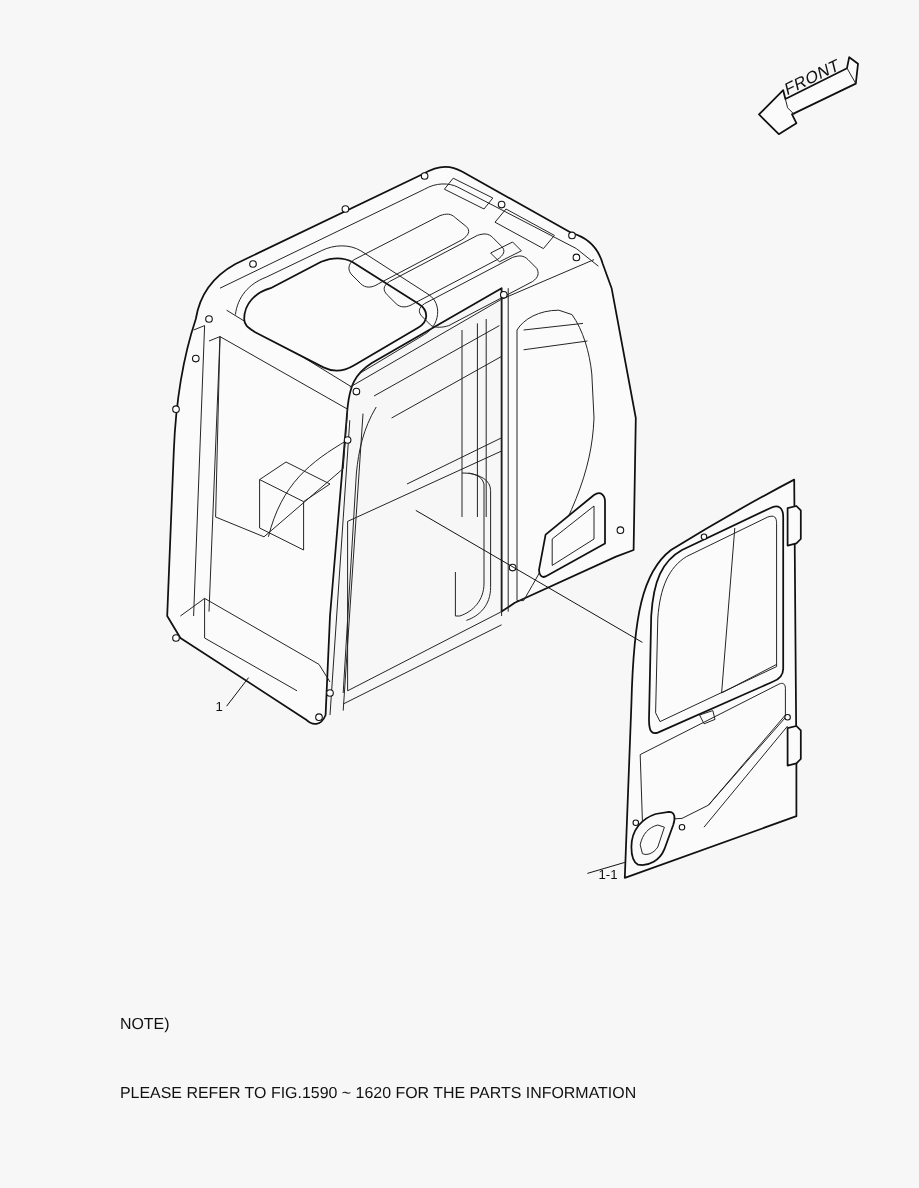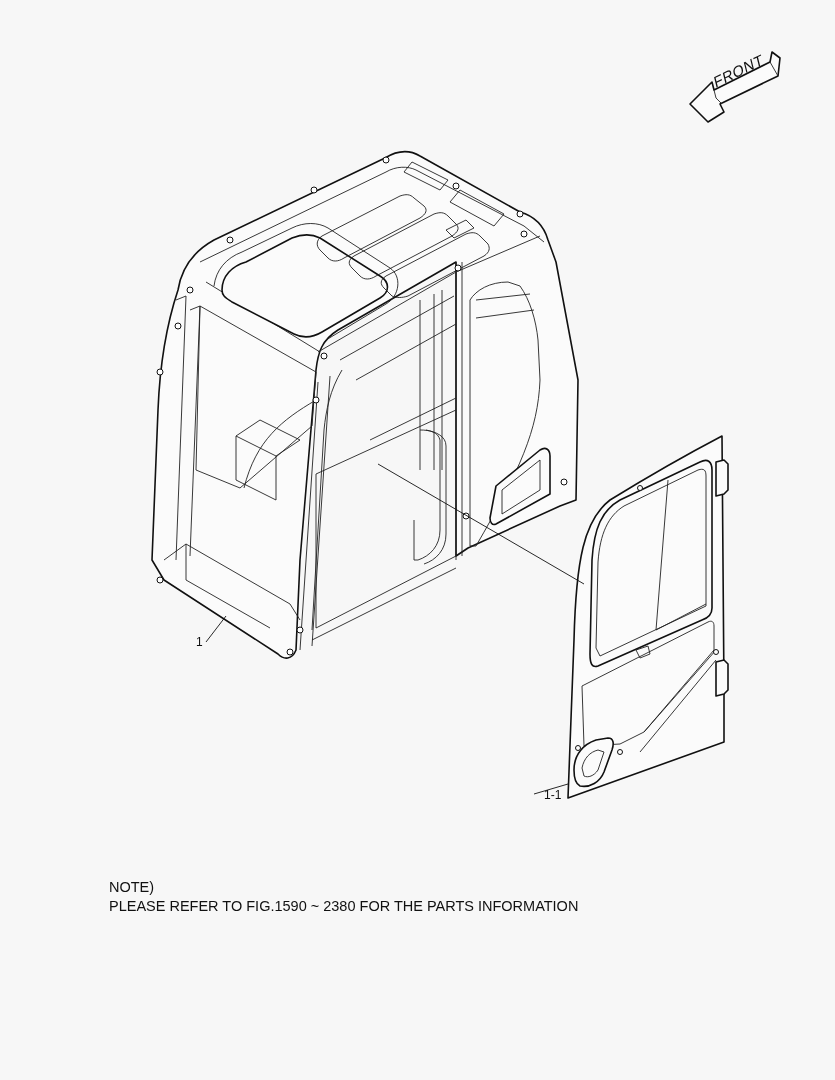--- a/index.html
+++ b/index.html
@@ -25,21 +25,21 @@
   .front-label {
     position: absolute; left: 712px; top: 74px;
     font-size: 15px; letter-spacing: 0.5px;
     transform: rotate(-26deg) skewX(-12deg);
     transform-origin: left top;
   }
   .note {
     position: absolute; left: 109px; top: 878px;
     font-size: 14.5px; line-height: 19px; color: #111;
   }
-  .note div { white-space: nowrap; }
+  .note div { white-space: nowrap; margin-top: 44px; }
 </style>
 </head>
 <body>
 
 <svg id="drawing" viewBox="0 0 835 1080" xmlns="http://www.w3.org/2000/svg">
 
   <g>
     <path class="fillw" d="M690,104 L712,82 L714,90 L770,62 L772,52 L780,58 L778,76 L720,104 L724,112 L708,122 Z"></path>
     <path class="thin" d="M714,90 L716,98 L722,104 M770,62 L778,76"></path>
   </g>
@@ -154,14 +154,14 @@
   <path class="leader" d="M534,794 L568,784"></path>
 </svg>
 
 <div class="front-label">FRONT</div>
 
 <div class="callout" style="left:196px; top:635px;">1</div>
 <div class="callout" style="left:515px; top:788px;margin-left:29px;">1-1</div>
 
 <div class="note">
   <div>NOTE)</div>
-  <div>PLEASE REFER TO FIG.1590 ~ 2380 FOR THE PARTS INFORMATION</div>
+  <div>PLEASE REFER TO FIG.1590 ~ 1620 FOR THE PARTS INFORMATION</div>
 </div>
 
 </body></html>

